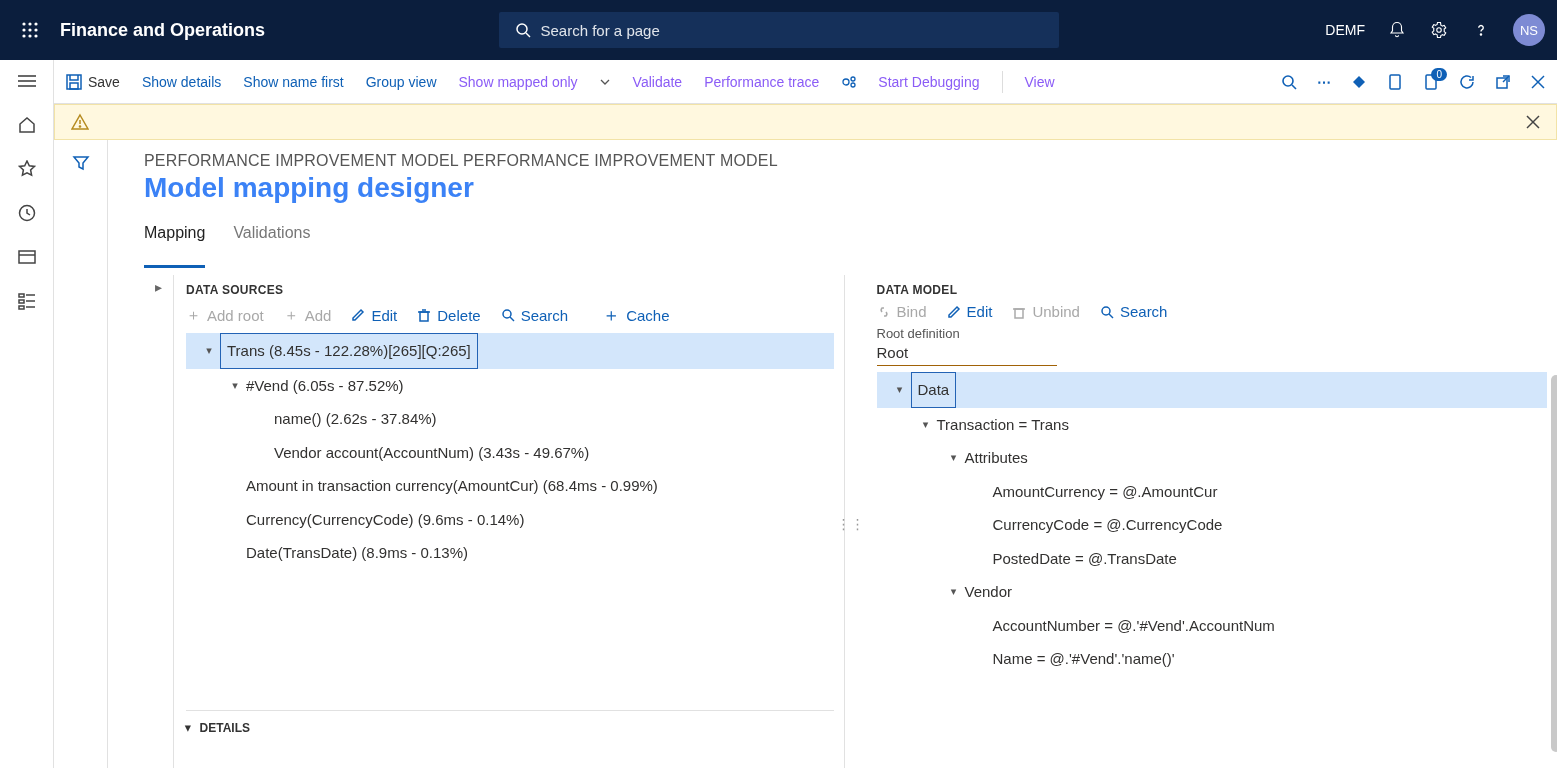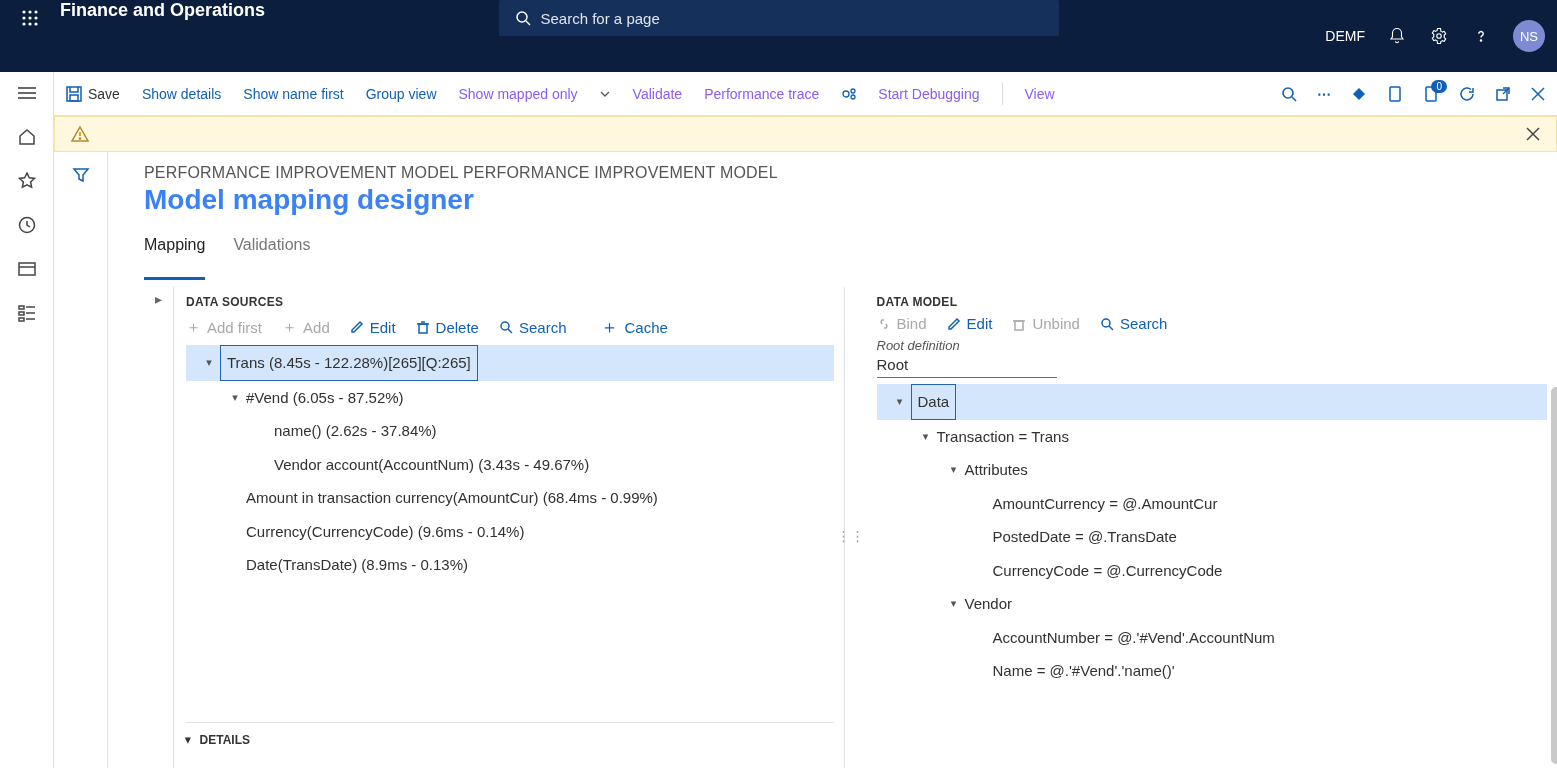--- a/index.html
+++ b/index.html
@@ -1,17 +1,17 @@
 <!DOCTYPE html>
 <html><head>
 <meta charset="utf-8">
 <style>
 * { box-sizing: border-box; margin: 0; padding: 0; }
 body { font-family: "Segoe UI", Arial, sans-serif; font-size: 14px; color: #323130; background: #fff; overflow: hidden; }
-.top-bar { background: #0b1e3d; color: #fff; height: 72px; display: flex; padding: 0 12px; }
+.top-bar { background: #0b1e3d; color: #fff; height: 60px; display: flex; align-items: center; padding: 0 12px; }
 .top-bar .waffle { width: 36px; height: 36px; display: flex; align-items: center; justify-content: center; cursor: pointer; }
 .top-bar .app-title { font-size: 18px; font-weight: 600; margin-left: 12px; }
 .top-bar .search-box { background: #15305a; display: flex; align-items: center; padding: 0 16px; border-radius: 2px; width: 560px; height: 36px; margin: 0 auto; position: absolute; left: 50%; transform: translateX(-50%); }
 .top-bar .search-box svg { margin-right: 10px; }
 .top-bar .search-box span { color: #e1e5eb; font-size: 15px; }
 .top-right { display: flex; align-items: center; gap: 22px; margin-left: auto; }
 .top-right .company { font-size: 14px; }
 .top-right .avatar { width: 32px; height: 32px; border-radius: 50%; background: #7e8bd4; color: #fff; display: flex; align-items: center; justify-content: center; font-size: 13px; }
 .top-right .ticon { width: 20px; height: 20px; display:flex; align-items:center; justify-content:center; cursor:pointer; }
 
@@ -59,21 +59,21 @@
 .tree .indent1 { padding-left: 16px; }
 .tree .indent2 { padding-left: 42px; }
 .tree .indent3 { padding-left: 70px; }
 .tree .indent4 { padding-left: 98px; }
 .tree .sel { background:#d3e6fb; }
 .tree .sel .label-box { border:1px solid #2363b5; padding: 1px 6px;}
 .tree .nobox .label-box { padding: 1px 0; }
 
 .dm-panel { padding-left: 20px; padding-right: 10px; position:relative; }
 .dm-scroll { position:absolute; right:-4px; top:100px; bottom:20px; width:10px; background:#c9c9c9; border-radius:5px; }
-.root-def-label { font-size:13px; color:#555; margin-top:0;font-style:italic;}
+.root-def-label { font-size:13px; color:#555; margin-top:0;}
 .root-def-val { font-size:15px; border-bottom:1px solid #a16207; width:180px; padding: 3px 0 4px 0; margin-bottom:6px;}
 
 .details-bar { border-top:1px solid #e1e1e1; padding:10px 0 10px 0; display:flex; align-items:flex-end; gap:8px; font-size:12px; font-weight:700; color:#333;}
 .details-bar .dcaret { transform:rotate(90deg); font-size:11px;}
 
 svg { display:block; }
 </style>
 </head>
 <body>
 
@@ -279,21 +279,21 @@
 
         <div class="panels">
 
           <div class="ds-panel">
             <div class="ds-collapse">▸</div>
             <div class="ds-inner">
               <div class="panel-head">DATA SOURCES</div>
               <div class="panel-toolbar">
                 <div class="tb disabled">
                     <span>＋</span>
-                    <span>Add first</span>
+                    <span>Add root</span>
                   </div>
                 <div class="tb disabled">
                     <span>＋</span>
                     <span>Add</span>
                   </div>
                 <div class="tb enabled">
                     <svg width="14" height="14" fill="none" stroke="#0f60b6" stroke-width="1.5">
                       <path d="M10 2l2 2-8 8H2v-2z"></path>
                     </svg>
                     <span>Edit</span>
@@ -405,25 +405,25 @@
               <div class="row nobox indent3">
                   <span class="caret">▾</span>
                   <span class="label-box">Attributes</span>
                 </div>
               <div class="row nobox indent4">
                   <span class="caret"></span>
                   <span class="label-box">AmountCurrency = @.AmountCur</span>
                 </div>
               <div class="row nobox indent4">
                   <span class="caret"></span>
-                  <span class="label-box">PostedDate = @.TransDate</span>
+                  <span class="label-box">CurrencyCode = @.CurrencyCode</span>
                 </div>
               <div class="row nobox indent4">
                   <span class="caret"></span>
-                  <span class="label-box">CurrencyCode = @.CurrencyCode</span>
+                  <span class="label-box">PostedDate = @.TransDate</span>
                 </div>
               <div class="row nobox indent3">
                   <span class="caret">▾</span>
                   <span class="label-box">Vendor</span>
                 </div>
               <div class="row nobox indent4">
                   <span class="caret"></span>
                   <span class="label-box">AccountNumber = @.'#Vend'.AccountNum</span>
                 </div>
               <div class="row nobox indent4">

